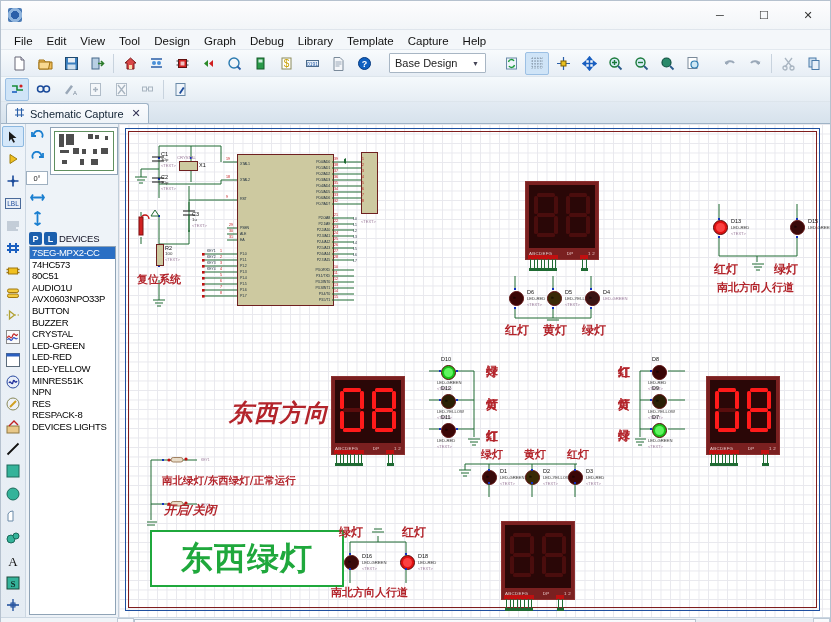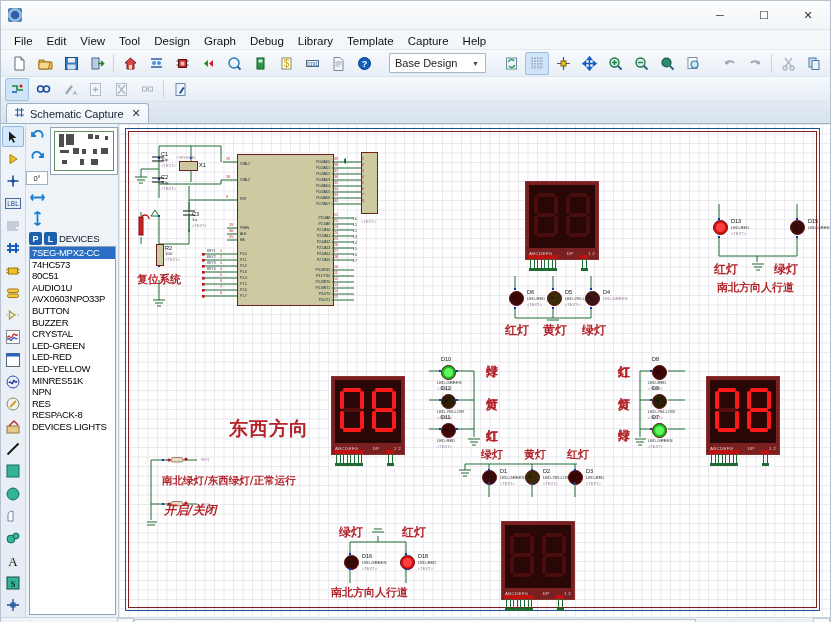--- a/index.html
+++ b/index.html
@@ -931,21 +931,21 @@
                 <rect x="49" y="12" width="2" height="2"></rect>
                 <rect x="49" y="31" width="2" height="2"></rect>
                 <rect x="87" y="12" width="2" height="2"></rect>
                 <rect x="87" y="31" width="2" height="2"></rect>
               </g>
           </svg>
           <div class="cn" style="left:386px;top:198px;font-size:12px;">红灯</div>
           <div class="cn" style="left:424px;top:198px;font-size:12px;">黄灯</div>
           <div class="cn" style="left:463px;top:198px;font-size:12px;">绿灯</div>
 
-          <div class="cn" style="left:110px;top:292px;font-size:19px;letter-spacing:1px;">东西方向</div>
+          <div class="cn" style="left:110px;top:273px;font-size:24px;letter-spacing:1px;font-style:italic;">东西方向</div>
 
           <div class="seg7" style="left:212px;top:252px;width:72px;height:77px;">
             <div class="face"></div>
             <svg width="72" height="77" viewBox="0 0 72 77" style="position:absolute;left:0;top:0">
 
               <g>
                 <rect x="11" y="11" width="18" height="4" rx="1.6" fill="#ff1a1a"></rect>
                 <rect x="8" y="14" width="4" height="18" rx="1.6" fill="#ff1a1a"></rect>
                 <rect x="28" y="14" width="4" height="18" rx="1.6" fill="#ff1a1a"></rect>
                 <rect x="11" y="31" width="18" height="4" rx="1.6" fill="#5a0d0d"></rect>
@@ -1119,20 +1119,23 @@
             <rect x="24" y="45.5" width="12" height="4.5" rx="2.2" fill="#e8dcc8" stroke="#a08060"></rect>
             <circle cx="22" cy="48" r="1.6" fill="#c01010"></circle>
               <circle cx="39" cy="47" r="1.6" fill="#c01010"></circle>
             <rect x="15" y="47" width="2" height="2" fill="#1130c0"></rect>
             <text x="54" y="5" font-size="3.4" fill="#9a7a9a" font-family="Liberation Sans">KEY1</text>
             <text x="54" y="50" font-size="3.4" fill="#9a7a9a" font-family="Liberation Sans">KEY4</text>
           </svg>
           <div class="cn" style="left:43px;top:350px;font-size:10.5px;">南北绿灯/东西绿灯/正常运行</div>
           <div class="cn" style="left:45px;top:378px;font-size:12px;font-style:italic;">开启/关闭</div>
 
+          <div class="greenbox" style="left:31px;top:406px;width:190px;height:53px;">
+            <span style="font-size:32px;letter-spacing:1px;">东西绿灯</span>
+          </div>
 
           <div class="cn" style="left:362px;top:323px;font-size:11px;">绿灯</div>
           <div class="cn" style="left:405px;top:323px;font-size:11px;">黄灯</div>
           <div class="cn" style="left:448px;top:323px;font-size:11px;">红灯</div>
 
           <div class="led" style="left:363px;top:346px;background:#3a0a0a;">
               <div class="arrs">»</div>
             </div>
           <div class="lbl" style="left:381px;top:344px;font-size:5.5px;color:#111;">D1</div>
           <div class="lbl" style="left:381px;top:351px;font-size:4.2px;color:#333;">LED-GREEN</div>

